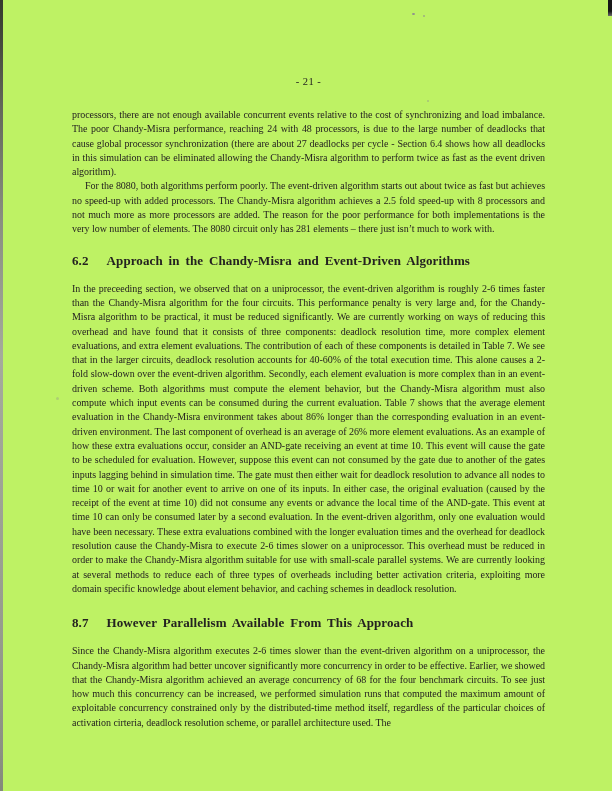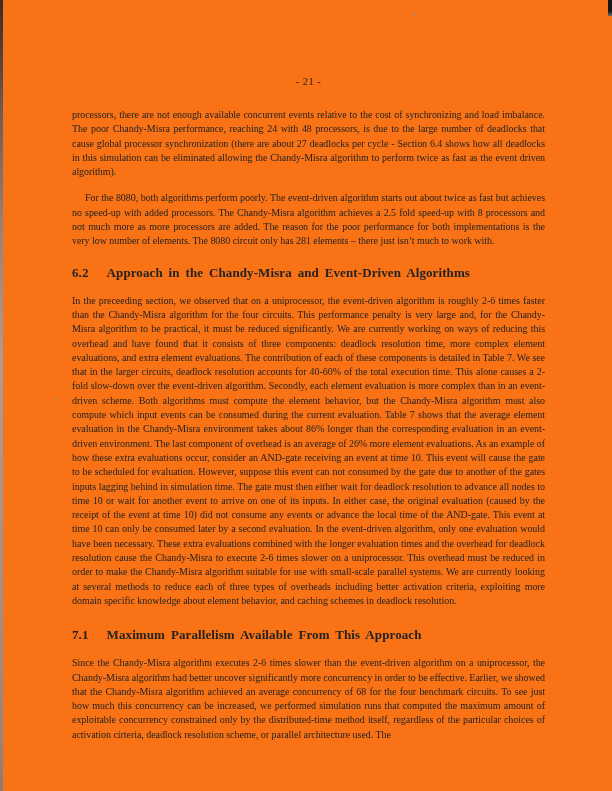--- a/index.html
+++ b/index.html
@@ -2,21 +2,21 @@
 <html><head>
 <meta charset="utf-8">
 <style>
   html, body { margin: 0; padding: 0; }
   body { background: #ffffff; font-family: "Liberation Serif", "DejaVu Serif", serif; }
 
   .page {
     position: relative;
     width: 612px;
     height: 791px;
-    background: #f97316;
+    background: #bef264;
     overflow: hidden;
     color: #242220;
   }
 
   
   .edge-left {
     position: absolute; left: 0; top: 0; width: 3px; height: 791px;
     background: linear-gradient(#262626 0%, #3a3a3a 6%, #5a5a5a 14%, #848484 28%,
                 #a2a2a2 45%, #9b9b9b 62%, #929292 80%, #868686 95%, #7d7d7d 100%);
     opacity: 0.9;
@@ -45,21 +45,21 @@
   }
 
   p.body {
     margin: 0;
     font-size: 10px;
     line-height: 14.3px;
     text-align: justify;
     letter-spacing: -0.05px;
   }
   p.first  { margin-top: 21px; }
-  p.indent { margin-top: 12px; text-indent: 13px; }
+  p.indent { text-indent: 13px; }
 
   h2.heading {
     margin: 0;
     font-size: 13px;
     font-weight: bold;
     letter-spacing: 0.1px;
     word-spacing: 2.5px;
   }
   h2.h62 { margin-top: 16px; margin-bottom: 9px; }
   h2.h63 { margin-top: 19px; margin-bottom: 10px; }
@@ -87,19 +87,19 @@
 
     <p class="body indent">For the 8080, both algorithms perform poorly. The event-driven algorithm starts out about twice as fast but achieves no speed-up with added processors. The Chandy-Misra algorithm achieves a 2.5 fold speed-up with 8 processors and not much more as more processors are added. The reason for the poor performance for both implementations is the very low number of elements. The 8080 circuit only has 281 elements – there just isn’t much to work with.</p>
 
     <h2 class="heading h62">
       <span class="sec-num">6.2</span><span class="sec-title">Approach in the Chandy-Misra and Event-Driven Algorithms</span>
     </h2>
 
     <p class="body after-heading">In the preceeding section, we observed that on a uniprocessor, the event-driven algorithm is roughly 2-6 times faster than the Chandy-Misra algorithm for the four circuits. This performance penalty is very large and, for the Chandy-Misra algorithm to be practical, it must be reduced significantly. We are currently working on ways of reducing this overhead and have found that it consists of three components: deadlock resolution time, more complex element evaluations, and extra element evaluations. The contribution of each of these components is detailed in Table 7. We see that in the larger circuits, deadlock resolution accounts for 40-60% of the total execution time. This alone causes a 2-fold slow-down over the event-driven algorithm. Secondly, each element evaluation is more complex than in an event-driven scheme. Both algorithms must compute the element behavior, but the Chandy-Misra algorithm must also compute which input events can be consumed during the current evaluation. Table 7 shows that the average element evaluation in the Chandy-Misra environment takes about 86% longer than the corresponding evaluation in an event-driven environment. The last component of overhead is an average of 26% more element evaluations. As an example of how these extra evaluations occur, consider an AND-gate receiving an event at time 10. This event will cause the gate to be scheduled for evaluation. However, suppose this event can not consumed by the gate due to another of the gates inputs lagging behind in simulation time. The gate must then either wait for deadlock resolution to advance all nodes to time 10 or wait for another event to arrive on one of its inputs. In either case, the original evaluation (caused by the receipt of the event at time 10) did not consume any events or advance the local time of the AND-gate. This event at time 10 can only be consumed later by a second evaluation. In the event-driven algorithm, only one evaluation would have been necessary. These extra evaluations combined with the longer evaluation times and the overhead for deadlock resolution cause the Chandy-Misra to execute 2-6 times slower on a uniprocessor. This overhead must be reduced in order to make the Chandy-Misra algorithm suitable for use with small-scale parallel systems. We are currently looking at several methods to reduce each of three types of overheads including better activation criteria, exploiting more domain specific knowledge about element behavior, and caching schemes in deadlock resolution.</p>
 
     <h2 class="heading h63">
-      <span class="sec-num">7.1</span><span class="sec-title">Maximum Parallelism Available From This Approach</span>
+      <span class="sec-num">8.7</span><span class="sec-title">However Parallelism Available From This Approach</span>
     </h2>
 
     <p class="body after-heading">Since the Chandy-Misra algorithm executes 2-6 times slower than the event-driven algorithm on a uniprocessor, the Chandy-Misra algorithm had better uncover significantly more concurrency in order to be effective. Earlier, we showed that the Chandy-Misra algorithm achieved an average concurrency of 68 for the four benchmark circuits. To see just how much this concurrency can be increased, we performed simulation runs that computed the maximum amount of exploitable concurrency constrained only by the distributed-time method itself, regardless of the particular choices of activation cirteria, deadlock resolution scheme, or parallel architecture used. The</p>
 
   </div>
 </div>
 
 </body></html>

